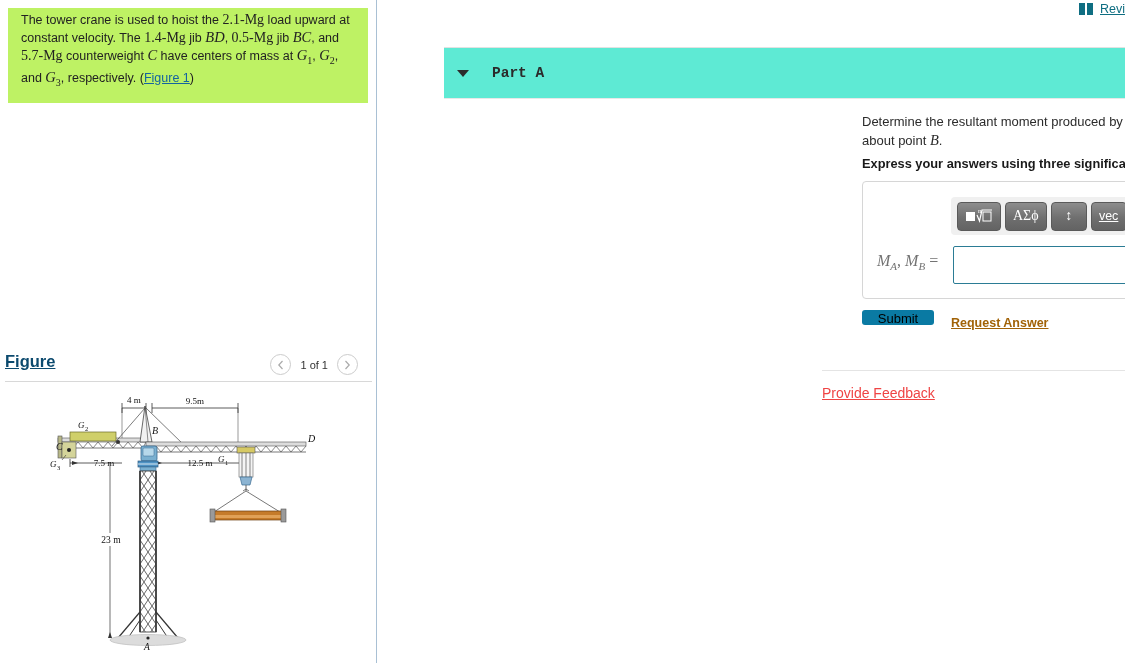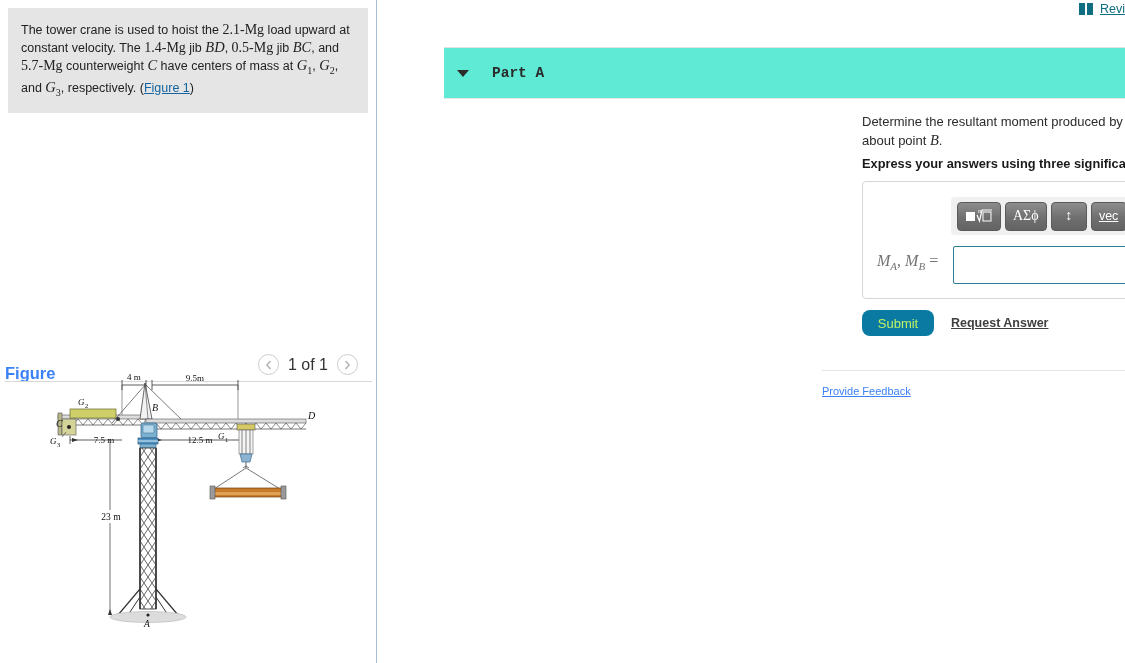--- a/index.html
+++ b/index.html
@@ -14,47 +14,47 @@
 
   
   .left-panel {
     position: absolute; left: 0; top: 0;
     width: 377px; height: 663px;
     border-right: 1px solid #a9c0d4;
     background: #fff;
   }
   .problem-box {
     margin: 8px 8px 0 8px;
-    background: #e5e5e5;
-    padding: 13px 12px 13px 13px;
+    background: #bef264;
+    padding: 3px 12px 13px 13px;
     font-size: 12.5px;
     line-height: 17px;
     color: #222;
   }
   .mathvar { font-family: "Liberation Serif", serif; font-style: italic; font-size: 14.5px; }
   .mathup  { font-family: "Liberation Serif", serif; font-style: normal; font-size: 14px; }
   .mathsub { font-family: "Liberation Serif", serif; font-style: normal; font-size: 10px;
              vertical-align: sub; }
   .figlink { color: #1464a0; text-decoration: underline; cursor: pointer; }
   .figure-title {
-    position: absolute; left: 5px; top: 364px;
-    font-size: 16.5px; font-weight: bold; color: #3b82f6;
+    position: absolute; left: 5px; top: 352px;
+    font-size: 16.5px; font-weight: bold; color: #0c4a6e; text-decoration: underline;
   }
   .fig-nav { position: absolute; right: 18px; top: 354px; display: flex; align-items: center; gap: 9px; }
   .nav-circle {
     width: 21px; height: 21px; border-radius: 50%;
     border: 1px solid #ccc; background: #fff;
     display: flex; align-items: center; justify-content: center;
     color: #999; font-size: 10px; cursor: pointer;
   }
-  .fig-count { font-size: 16px; color: #333; }
+  .fig-count { font-size: 11px; color: #333; }
   .fig-rule {
     position: absolute; left: 5px; top: 381px; width: 367px; height: 1px; background: #d8d8d8;
   }
-  .figure-area { position: absolute; left: 0; top: 367px; width: 447px; height: 273px; }
+  .figure-area { position: absolute; left: 0; top: 390px; width: 447px; height: 273px; }
 
   
   .right-panel {
     position: absolute; left: 378px; top: 0; width: 747px; height: 663px; background: #fff; margin-left: 40px;
   }
   .review-link {
     position: absolute; right: 24px; top: 2px;
     display: flex; align-items: center; gap: 6px;
     color: #0f6e82; font-size: 12.5px; cursor: pointer;
   }
@@ -118,35 +118,35 @@
     font-family: "Liberation Serif", serif; font-size: 16px; color: #737373;
   }
   .ans-input {
     position: absolute; left: 90px; top: 64px; width: 378px; height: 38px;
     border: 1px solid #2b7c95; background: #fff; outline: none;
     font-size: 14px; padding: 0 7px; border-radius: 2px;
     font-family: "Liberation Serif", serif;
   }
 
   .submit-btn {
-    position: absolute; left: 444px; top: 310px; width: 72px; height: 26px;
-    background: #0a7aa3; color: #bef264; border: none; border-radius: 8px;
+    position: absolute; left: 444px; top: 310px; width: 72px; height: 15px;
+    background: #0a7aa3; color: #000000; border: none; border-radius: 3px;
     font-size: 13px; font-family: "Liberation Sans", sans-serif; cursor: pointer;
   }
   .request-answer {
     position: absolute; left: 533px; top: 316px;
-    color: #404040; font-size: 12.5px; font-weight: bold;
+    color: #a16207; font-size: 12.5px; font-weight: bold;
     text-decoration: underline; cursor: pointer;
   }
   .feedback-rule {
     position: absolute; left: 404px; top: 370px; width: 716px; height: 1px; background: #e4e4e4;
   }
   .provide-feedback {
     position: absolute; left: 404px; top: 385px;
-    color: #3b82f6; font-size: 11px; text-decoration: underline; cursor: pointer;
+    color: #ef4444; font-size: 14px; text-decoration: underline; cursor: pointer;
   }
 
   svg { display: block; }
 </style>
 </head>
 <body>
 
 <div class="page">
 
   <div class="left-panel">

